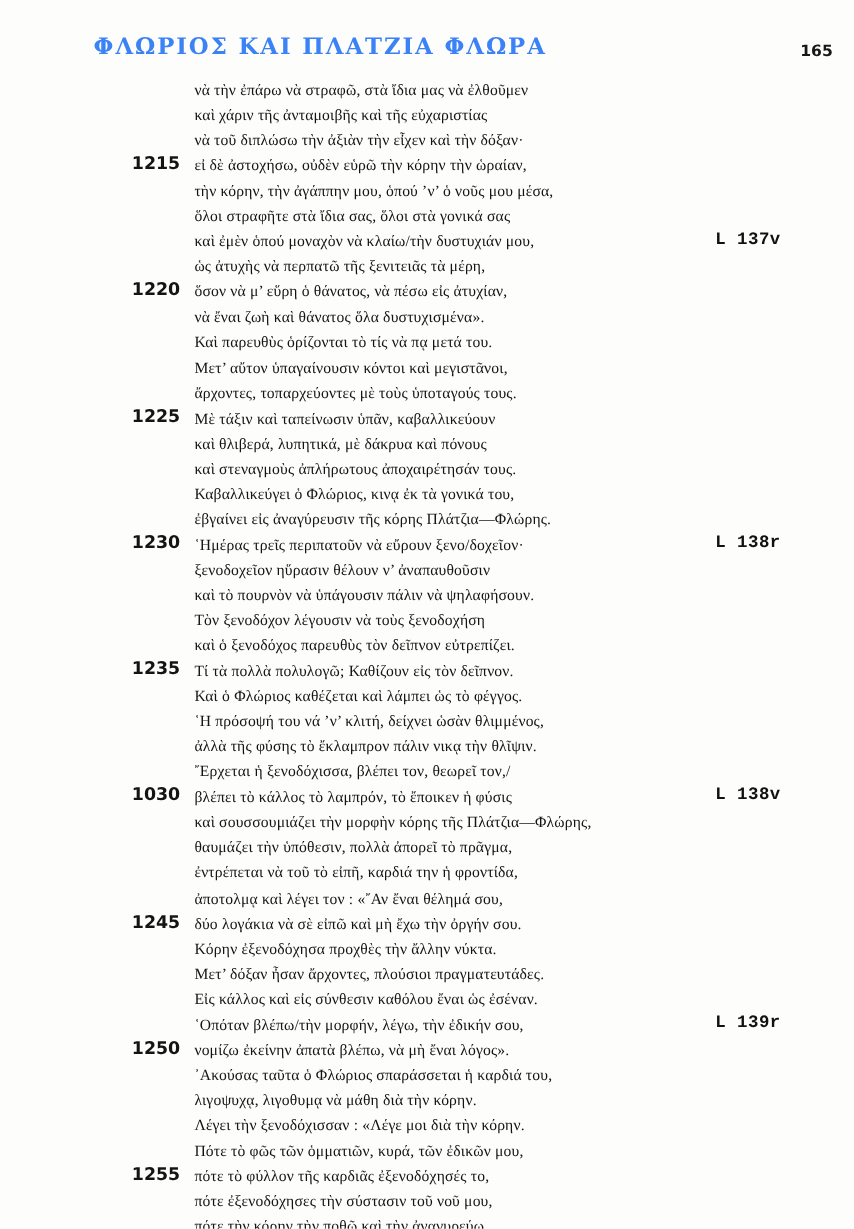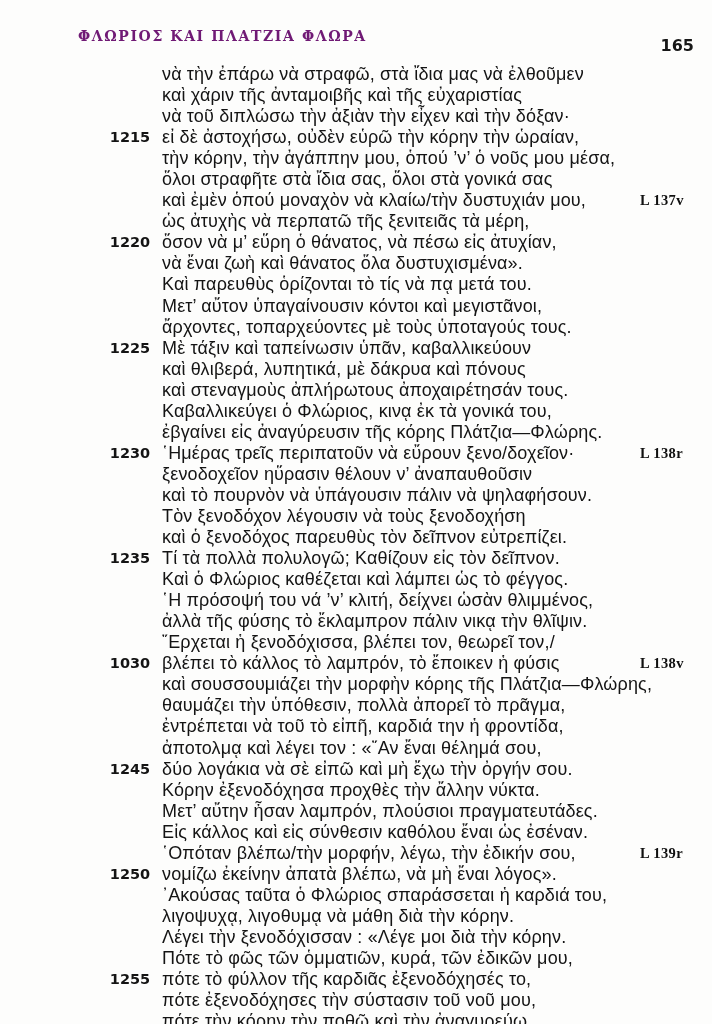--- a/index.html
+++ b/index.html
@@ -23,33 +23,33 @@
     background: #fdfdfc;
   }
 
   
   .running-head {
     position: absolute;
     top: 28px;
     left: 78px;
     font-family: "DejaVu Serif", serif;
     font-weight: bold;
-    font-size: 14px;
+    font-size: 19px;
     letter-spacing: 1.6px;
-    color: #701a75;
+    color: #3b82f6;
     white-space: nowrap;
     text-align: right;
   }
   .folio-number {
     position: absolute;
     top: 36px;
     right: 18px;
     font-family: "DejaVu Sans", sans-serif;
     font-weight: bold;
-    font-size: 16px;
+    font-size: 13px;
     color: #171717;
   }
 
   
   .verse-block {
     position: absolute;
     top: 64px;
     left: 0;
     width: 712px;
   }
@@ -68,36 +68,35 @@
     text-align: center;
     font-family: "DejaVu Sans", sans-serif;
     font-weight: bold;
     font-size: 14.5px;
     color: #141414;
   }
 
   .verse-text {
     position: absolute;
     left: 162px;
-    font-family: Liberation Sans, sans-serif;
-    font-size: 18px;
+    font-family: Liberation Serif, serif;
+    font-size: 13px;
     letter-spacing: 0.15px;
     color: #141414;
   }
 
   .marginal-note {
     position: absolute;
     left: 596px;
-    font-family: Liberation Serif, serif;
+    font-family: Liberation Mono, monospace;
     font-weight: bold;
     font-size: 14.5px;
     letter-spacing: 0.4px;
     color: #111111;
     white-space: nowrap;
-    margin-left: 44px;
   }
 </style>
 </head>
 <body>
 
 <div class="page">
 
   <div class="running-head">ΦΛΩΡΙΟΣ ΚΑΙ ΠΛΑΤΖΙΑ ΦΛΩΡΑ</div>
 
   <div class="folio-number">165</div>
@@ -241,21 +240,21 @@
       <div class="verse-line">
         <span class="line-number">1245</span>
         <span class="verse-text">δύο λογάκια νὰ σὲ εἰπῶ καὶ μὴ ἔχω τὴν ὀργήν σου.</span>
       </div>
       <div class="verse-line">
         <span class="line-number"></span>
         <span class="verse-text">Κόρην ἐξενοδόχησα προχθὲς τὴν ἄλλην νύκτα.</span>
       </div>
       <div class="verse-line">
         <span class="line-number"></span>
-        <span class="verse-text">Μετ’ αὔτην ἦσαν λαμπρόν, πλούσιοι πραγματευτάδες.</span>
+        <span class="verse-text">Μετ’ δόξαν ἦσαν ἄρχοντες, πλούσιοι πραγματευτάδες.</span>
       </div>
       <div class="verse-line">
         <span class="line-number"></span>
         <span class="verse-text">Εἰς κάλλος καὶ εἰς σύνθεσιν καθόλου ἔναι ὡς ἐσέναν.</span>
       </div>
       <div class="verse-line">
         <span class="line-number"></span>
         <span class="verse-text">῾Οπόταν βλέπω/τὴν μορφήν, λέγω, τὴν ἐδικήν σου,</span>
         <span class="marginal-note">L 139r</span>
       </div>

